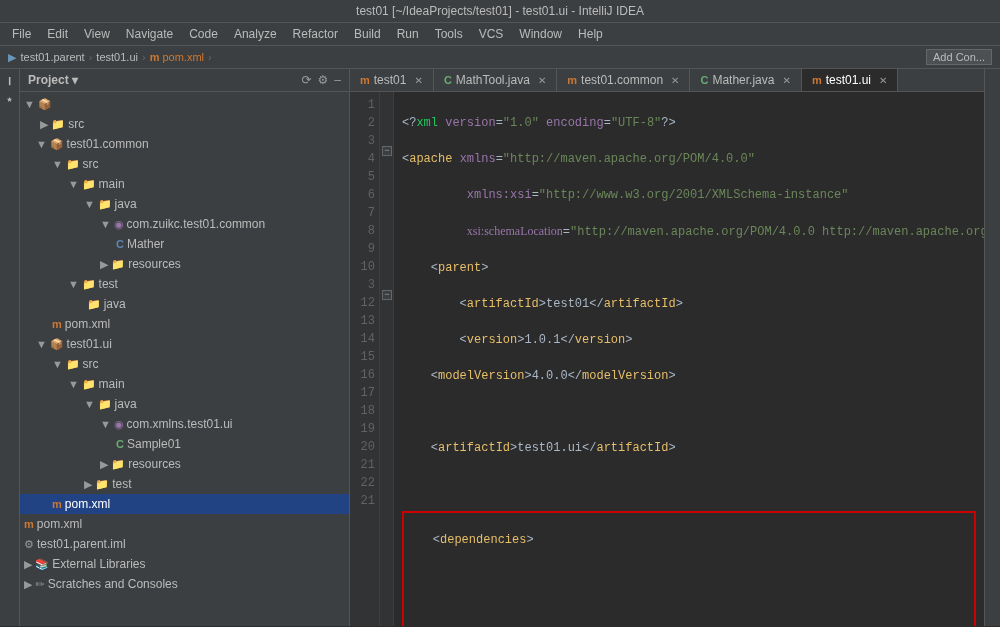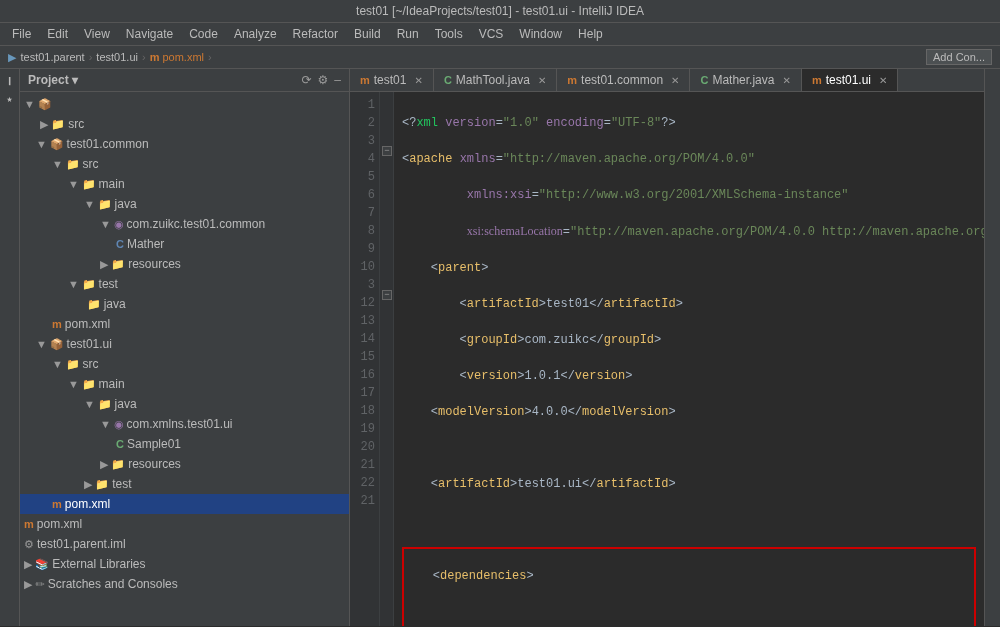--- a/index.html
+++ b/index.html
@@ -536,21 +536,20 @@
         <div class="gutter-fold" style="top:198px;">−</div>
       </div>
 
       <div id="code-content">
 <div class="code-line"><span class="xml-bracket">&lt;?</span><span style="color:#22c55e;">xml</span> <span style="color:#9876aa;">version</span>=<span class="xml-attr-val">"1.0"</span> <span style="color:#9876aa;">encoding</span>=<span class="xml-attr-val">"UTF-8"</span><span class="xml-bracket">?&gt;</span></div>
 <div class="code-line"><span class="xml-bracket">&lt;</span><span style="color:#e8bf6a;">apache</span> <span style="color:#9876aa;">xmlns</span>=<span class="xml-attr-val">"http://maven.apache.org/POM/4.0.0"</span></div>
 <div class="code-line">&nbsp;&nbsp;&nbsp;&nbsp;&nbsp;&nbsp;&nbsp;&nbsp;&nbsp;<span style="color:#9876aa;">xmlns:xsi</span>=<span class="xml-attr-val">"http://www.w3.org/2001/XMLSchema-instance"</span></div>
 <div class="code-line">&nbsp;&nbsp;&nbsp;&nbsp;&nbsp;&nbsp;&nbsp;&nbsp;&nbsp;<span style="color:#9876aa;font-family:Liberation Serif, serif;">xsi:schemaLocation</span>=<span class="xml-attr-val">"http://maven.apache.org/POM/4.0.0 http://maven.apache.org/xs...</span></div>
 <div class="code-line"><span class="xml-bracket">&nbsp;&nbsp;&nbsp;&nbsp;&lt;</span><span style="color:#e8bf6a;">parent</span><span class="xml-bracket">&gt;</span></div>
 <div class="code-line"><span class="xml-bracket">&nbsp;&nbsp;&nbsp;&nbsp;&nbsp;&nbsp;&nbsp;&nbsp;&lt;</span><span style="color:#e8bf6a;">artifactId</span><span class="xml-bracket">&gt;</span><span class="xml-text">test01</span><span class="xml-bracket">&lt;/</span><span style="color:#e8bf6a;">artifactId</span><span class="xml-bracket">&gt;</span></div>
-<div class="code-line"><span class="xml-bracket">&nbsp;&nbsp;&nbsp;&nbsp;&nbsp;&nbsp;&nbsp;&nbsp;&lt;</span><span style="color:#e8bf6a;">groupId</span><span class="xml-bracket">&gt;</span><span class="xml-text">com.zuikc</span><span class="xml-bracket">&lt;/</span><span style="color:#e8bf6a;">groupId</span><span class="xml-bracket">&gt;</span></div>
 <div class="code-line"><span class="xml-bracket">&nbsp;&nbsp;&nbsp;&nbsp;&nbsp;&nbsp;&nbsp;&nbsp;&lt;</span><span style="color:#e8bf6a;">version</span><span class="xml-bracket">&gt;</span><span class="xml-text">1.0.1</span><span class="xml-bracket">&lt;/</span><span style="color:#e8bf6a;">version</span><span class="xml-bracket">&gt;</span></div>
 <div class="code-line"><span class="xml-bracket">&nbsp;&nbsp;&nbsp;&nbsp;&lt;</span><span style="color:#e8bf6a;">modelVersion</span><span class="xml-bracket">&gt;</span><span class="xml-text">4.0.0</span><span class="xml-bracket">&lt;/</span><span style="color:#e8bf6a;">modelVersion</span><span class="xml-bracket">&gt;</span></div>
 <div class="code-line">&nbsp;</div>
 <div class="code-line"><span class="xml-bracket">&nbsp;&nbsp;&nbsp;&nbsp;&lt;</span><span style="color:#e8bf6a;">artifactId</span><span class="xml-bracket">&gt;</span><span class="xml-text">test01.ui</span><span class="xml-bracket">&lt;/</span><span style="color:#e8bf6a;">artifactId</span><span class="xml-bracket">&gt;</span></div>
 <div class="code-line">&nbsp;</div>
 <div style="border:2px solid #cc0000;margin:0;padding:0;">
 <div class="code-line"><span class="xml-bracket">&nbsp;&nbsp;&nbsp;&nbsp;&lt;</span><span style="color:#e8bf6a;">dependencies</span><span class="xml-bracket">&gt;</span></div>
 
 
 

